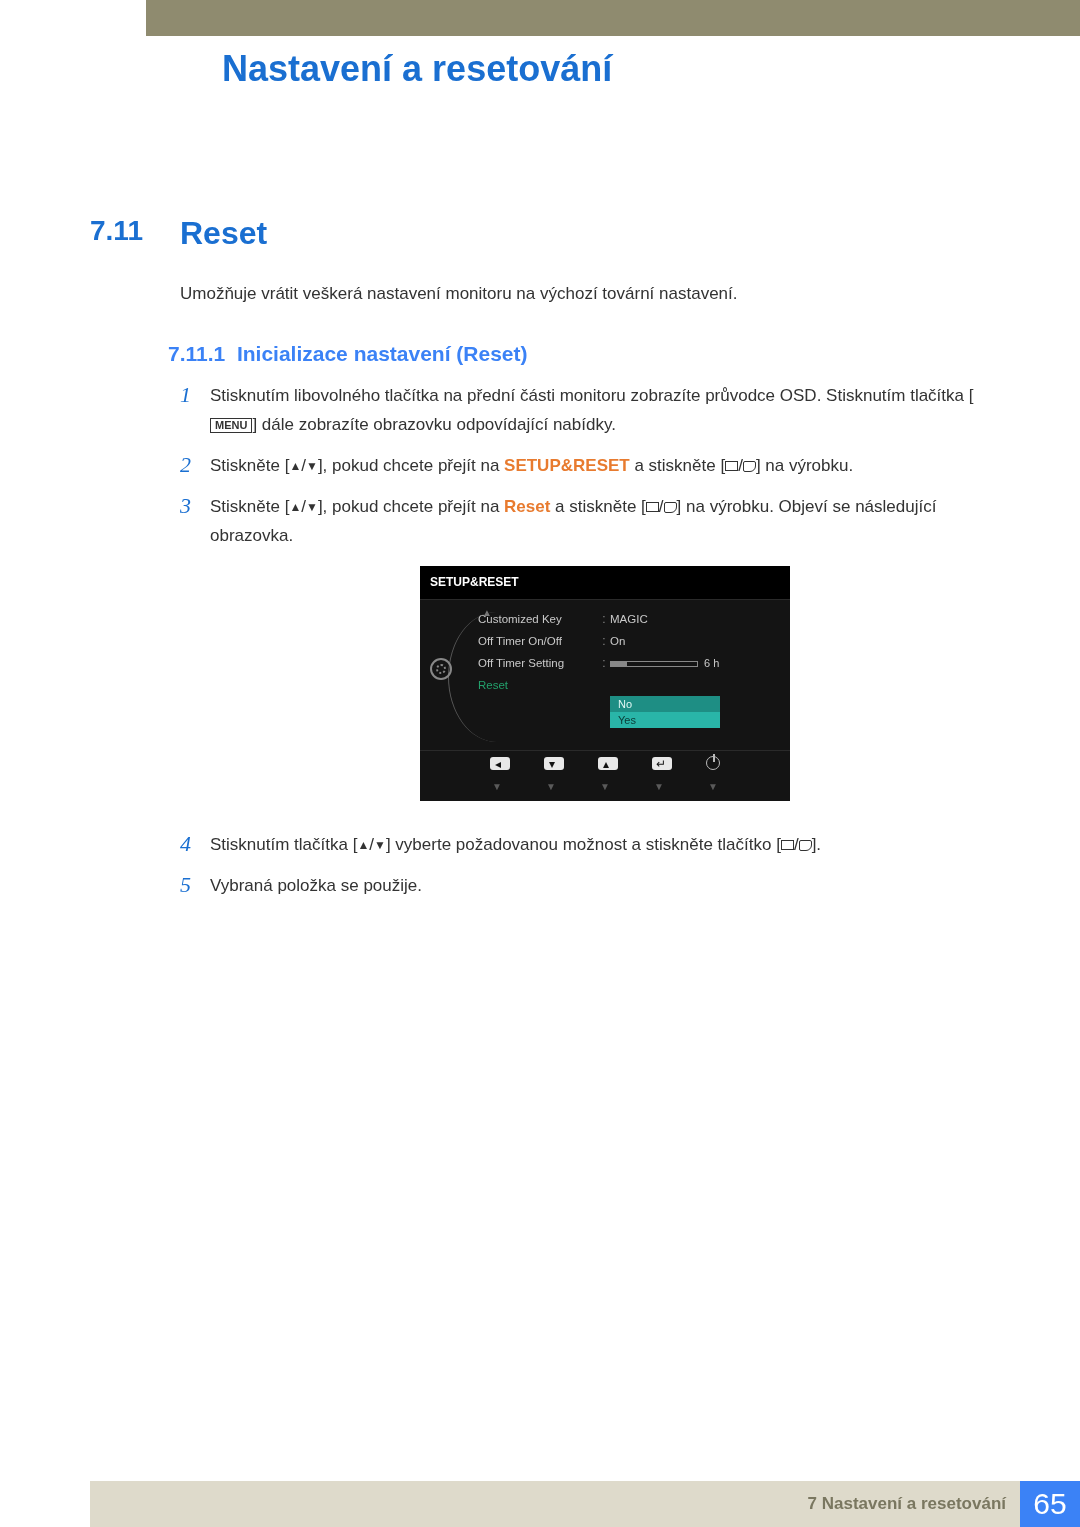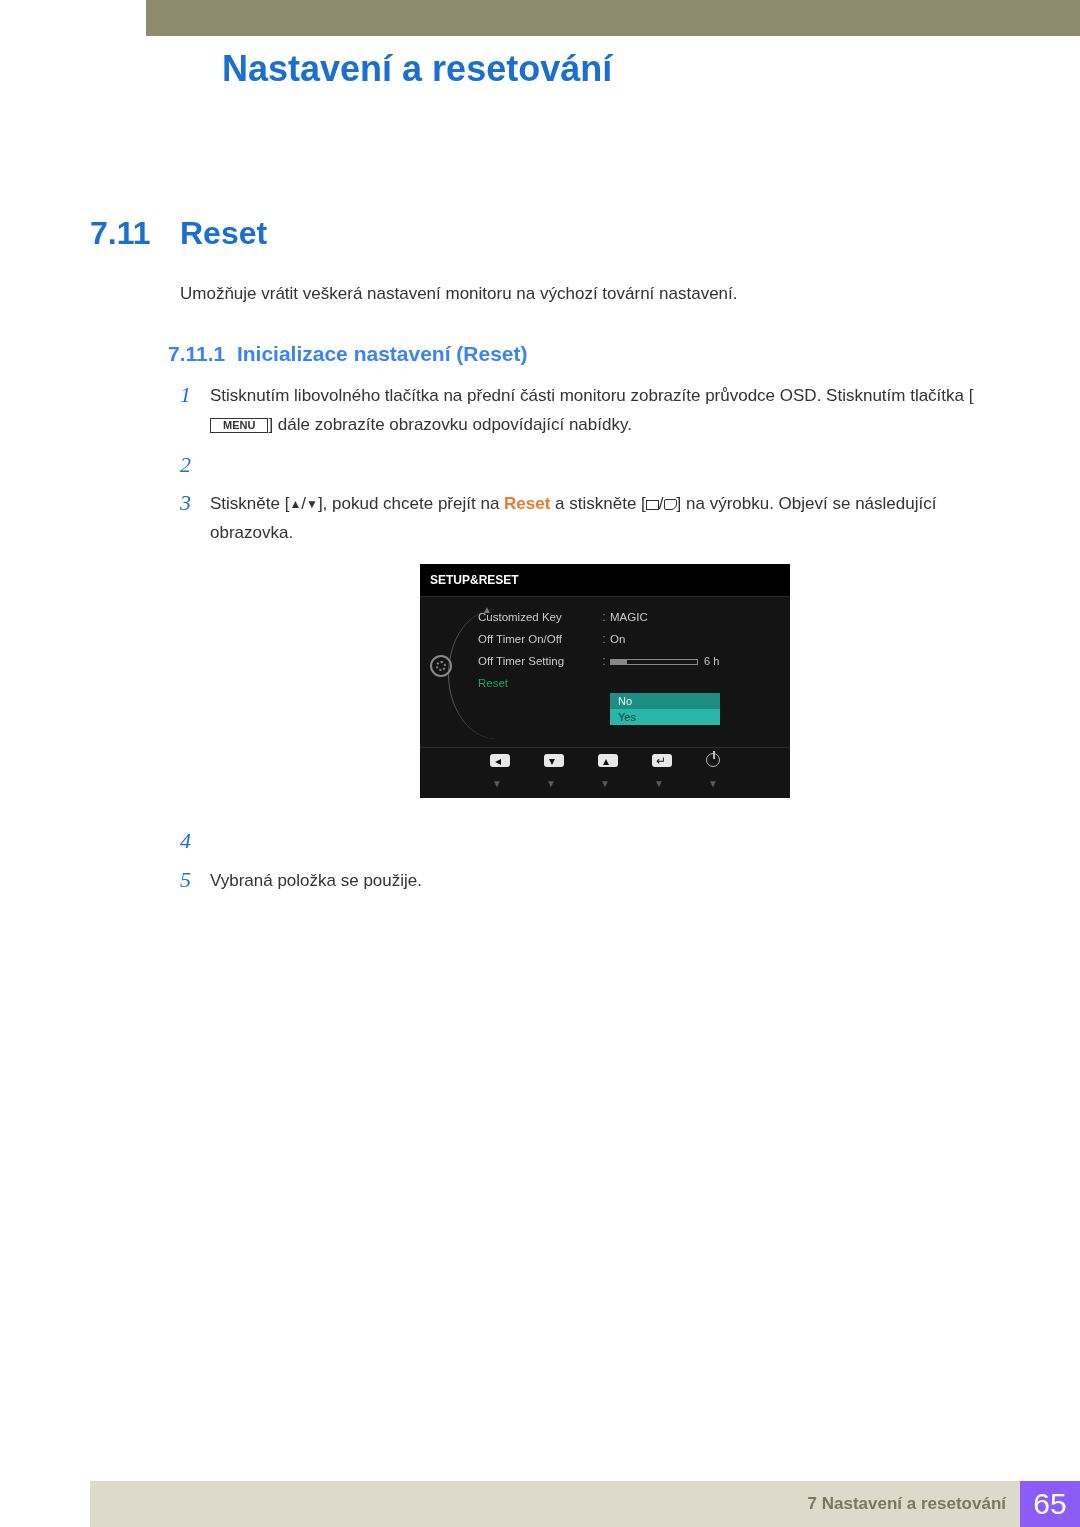--- a/index.html
+++ b/index.html
@@ -29,21 +29,21 @@
     left: 210px;
     font-size: 36px;
     font-weight: bold;
     color: #1a6fd1;
     margin-left: 12px;
   }
   .section-num {
     position: absolute;
     top: 215px;
     left: 90px;
-    font-size: 32px;
+    font-size: 28px;
     font-weight: bold;
     color: #1a6fd1;
   }
   .section-title {
     position: absolute;
     top: 215px;
     left: 180px;
     font-size: 32px;
     font-weight: bold;
     color: #1a6fd1;
@@ -86,21 +86,21 @@
     font-size: 17px;
     line-height: 1.7;
     color: #333;
   }
   .menu-box {
     display: inline-block;
     border: 1px solid #333;
     font-family: Arial, sans-serif;
     font-size: 11px;
     font-weight: bold;
-    padding: 1px 12px;
+    padding: 1px 4px;
     vertical-align: middle;
     line-height: 1;
   }
   .orange { color: #e87b2f; font-weight: bold; }
   .tri-up { font-size: 12px; vertical-align: middle; }
   .tri-down { font-size: 12px; vertical-align: middle; }
   .rect-icon {
     display: inline-block;
     width: 13px; height: 10px;
     border: 1.5px solid #333;
@@ -210,21 +210,21 @@
   }
   .footer-title {
     color: #7a7760;
     font-weight: bold;
     font-size: 17px;
     align-self: center;
     margin-right: 14px;
   }
   .footer-num {
     width: 60px;
-    background: #8b5cf6;
+    background: #3b82f6;
     color: #fff;
     font-size: 30px;
     display: flex;
     align-items: center;
     justify-content: center;
   }
 </style>
 </head>
 <body>
 
@@ -245,20 +245,23 @@
 
   <div class="step">
     <div class="step-num">1</div>
     <div class="step-body">
       <span>Stisknutím libovolného tlačítka na přední části monitoru zobrazíte průvodce OSD. Stisknutím tlačítka [</span><span class="menu-box">MENU</span><span>] dále zobrazíte obrazovku odpovídající nabídky.</span>
     </div>
   </div>
 
   <div class="step">
     <div class="step-num">2</div>
+    <div class="step-body">
+      <span>Stiskněte [</span><span class="tri-up">▲</span>/<span class="tri-down">▼</span><span>], pokud chcete přejít na </span><span class="orange">SETUP&amp;RESET</span><span> a stiskněte [</span><span class="rect-icon"></span>/<span class="enter-icon"></span><span>] na výrobku.</span>
+    </div>
   </div>
 
   <div class="step">
     <div class="step-num">3</div>
     <div class="step-body">
       <span>Stiskněte [</span><span class="tri-up">▲</span>/<span class="tri-down">▼</span><span>], pokud chcete přejít na </span><span class="orange">Reset</span><span> a stiskněte [</span><span class="rect-icon"></span>/<span class="enter-icon"></span><span>] na výrobku. Objeví se následující obrazovka.</span>
 
       
       <div class="osd">
         <div class="osd-header">SETUP&amp;RESET</div>
@@ -306,20 +309,23 @@
           <div class="osd-tick">▼</div>
           <div class="osd-tick">▼</div>
           <div class="osd-tick">▼</div>
         </div>
       </div>
     </div>
   </div>
 
   <div class="step">
     <div class="step-num">4</div>
+    <div class="step-body">
+      <span>Stisknutím tlačítka [</span><span class="tri-up">▲</span>/<span class="tri-down">▼</span><span>] vyberte požadovanou možnost a stiskněte tlačítko [</span><span class="rect-icon"></span>/<span class="enter-icon"></span><span>].</span>
+    </div>
   </div>
 
   <div class="step">
     <div class="step-num">5</div>
     <div class="step-body">Vybraná položka se použije.</div>
   </div>
 
 </div>
 
 <div class="footer-bar">

